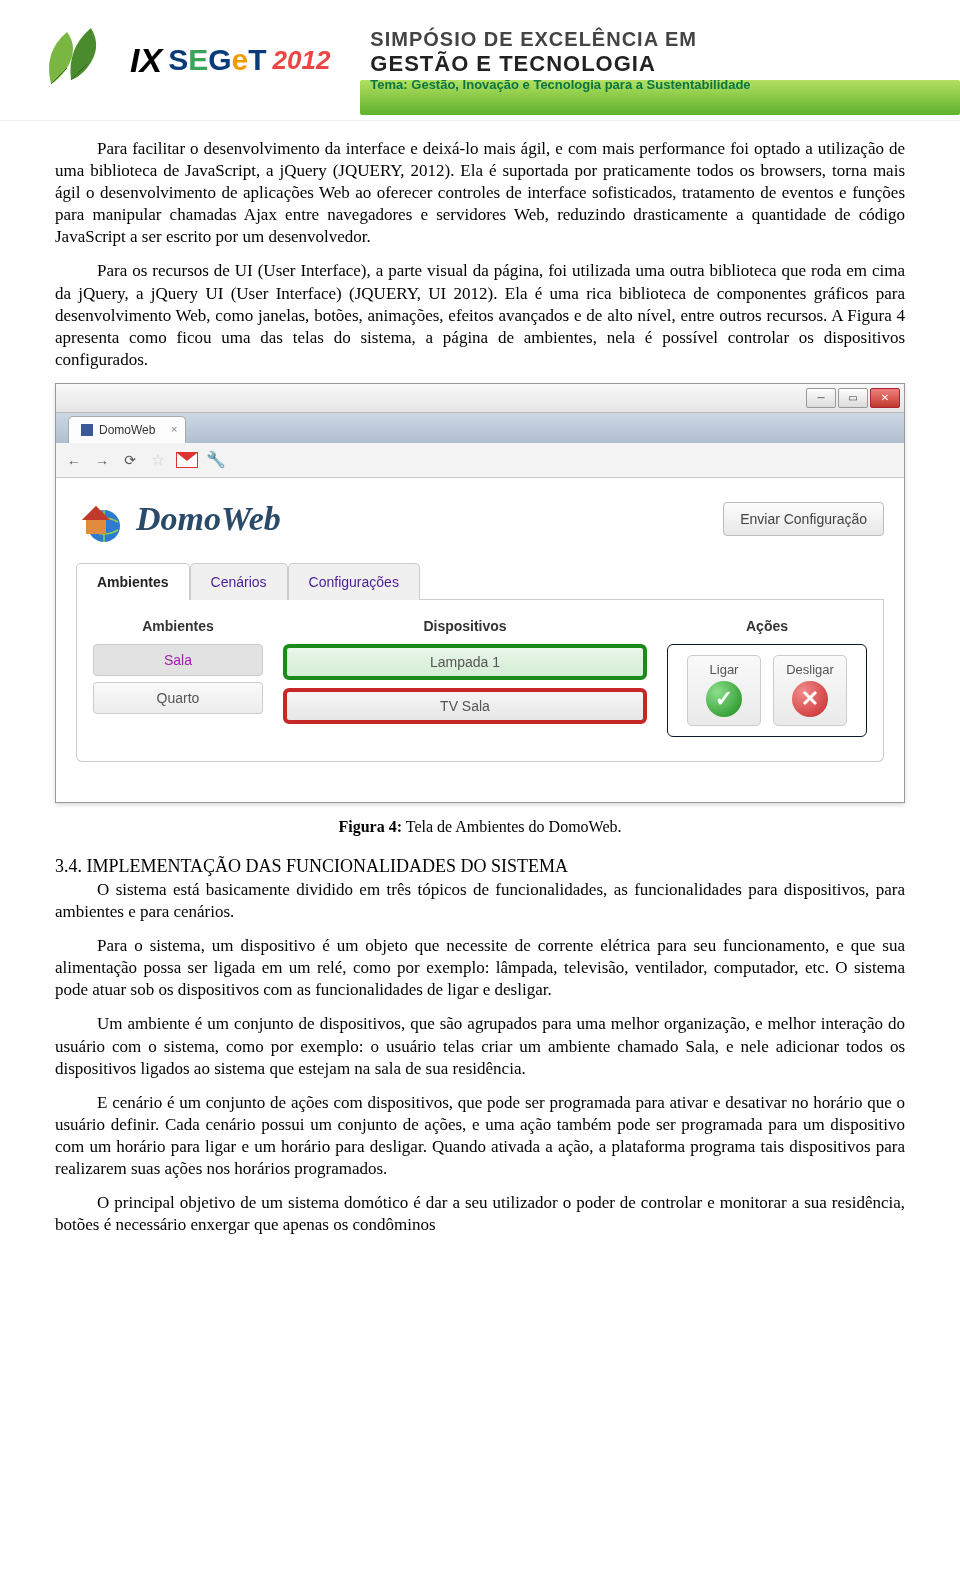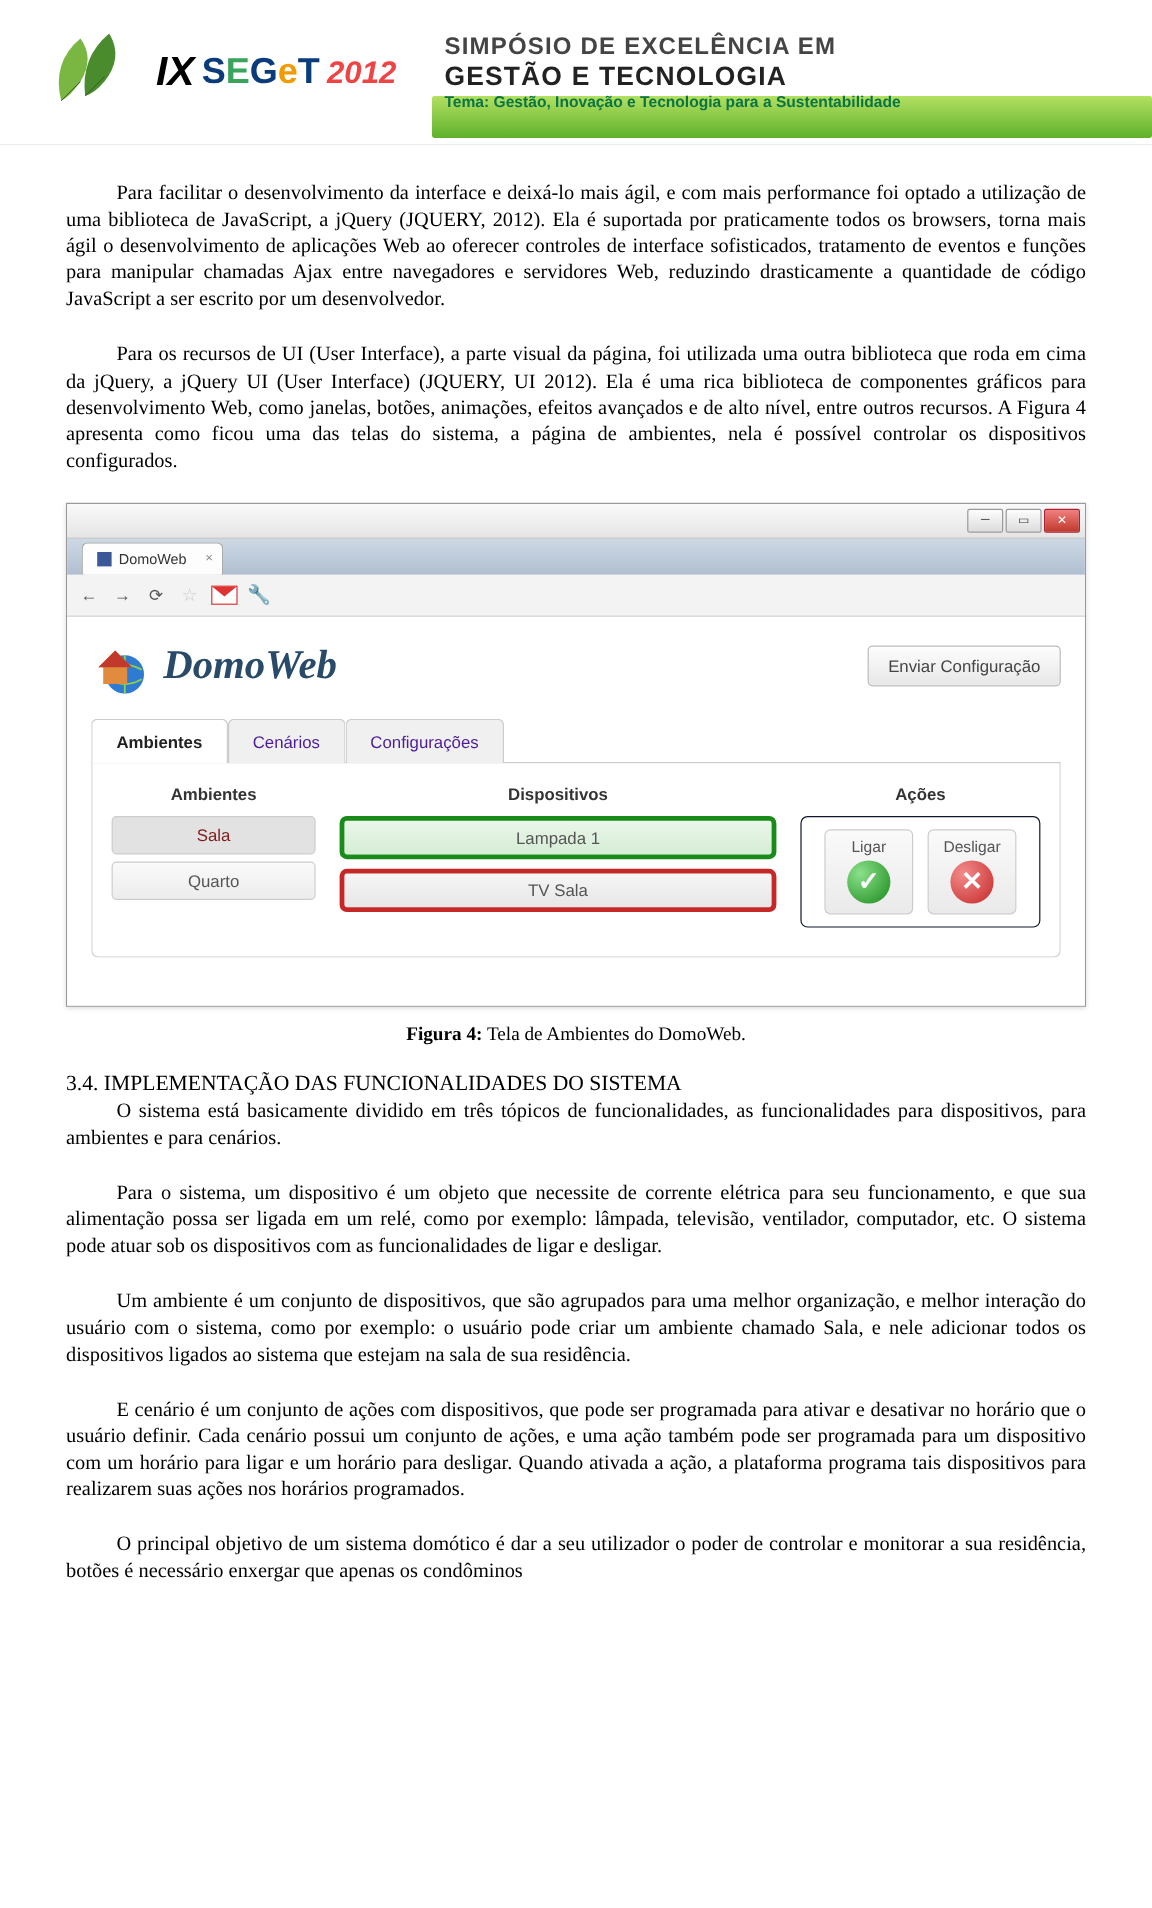--- a/index.html
+++ b/index.html
@@ -11,21 +11,21 @@
   .conf-logo .seget{font-size:30px;color:#0a3b7a}
   .conf-logo .seget .e1{color:#3aa35c}
   .conf-logo .seget .e2{color:#f29b00}
   .conf-logo .year{color:#ef4444;font-style:italic;font-size:26px}
   .conf-title{margin-left:30px;font-family:Arial,sans-serif}
   .conf-title .line1{font-size:20px;font-weight:bold;color:#444;letter-spacing:1px}
   .conf-title .line2{font-size:22px;font-weight:bold;color:#222;letter-spacing:1px}
   .conf-title .line3{font-size:13px;color:#0b7445;font-weight:bold}
   .grass{height:35px;background:linear-gradient(#b3e061,#5fb12c);position:absolute;left:360px;right:0;top:80px;z-index:-1;border-radius:2px}
   .page{padding:5px 55px 30px 55px;text-align:justify}
-  .page p{margin:24px 0;line-height:1.3}
+  .page p{margin:12px 0;line-height:1.3}
   .indent{text-indent:42px}
   .fig-caption{text-align:center;font-size:16px;margin:15px 0 20px}
   .fig-caption b{font-weight:bold}
   .section-title{font-size:18px;margin-top:18px}
   .browser{border:1px solid #999;background:#fff;margin:10px auto 0;box-shadow:0 2px 4px rgba(0,0,0,.15);font-family:Arial,sans-serif;font-size:13px;color:#333}
   .win-top{height:28px;background:linear-gradient(#f9f9f9,#e5e5e5);border-bottom:1px solid #bbb;display:flex;justify-content:flex-end;align-items:center;padding:0 4px;gap:2px}
   .win-btn{width:28px;height:18px;border:1px solid #999;background:linear-gradient(#fdfdfd,#dcdcdc);display:flex;align-items:center;justify-content:center;font-size:10px;border-radius:2px}
   .win-btn.close{background:linear-gradient(#f08080,#c0392b);color:#fff;border-color:#a23}
   .tabbar{height:30px;background:linear-gradient(#cdd8e4,#b0bfd0);display:flex;align-items:flex-end;padding-left:12px}
   .tab{background:#fdfdfd;border:1px solid #aaa;border-bottom:none;border-radius:5px 5px 0 0;padding:6px 30px 6px 12px;font-size:12px;display:flex;align-items:center;gap:6px;position:relative}
@@ -48,21 +48,21 @@
   .apptab{border:1px solid #ccc;border-bottom:none;padding:10px 20px;font-size:14px;background:#f0f0f0;color:#4c1d95;border-radius:5px 5px 0 0;position:relative;top:1px}
   .apptab.active{background:#fff;font-weight:bold;color:#222}
   .panel{border:1px solid #ccc;border-top:none;border-radius:0 0 6px 6px;padding:18px 16px 24px}
   .columns{display:flex;gap:20px}
   .col{flex:1}
   .col.h-amb{flex:0 0 170px}
   .col.h-disp{flex:1}
   .col.h-act{flex:0 0 200px}
   .col h4{margin:0 0 10px;text-align:center;font-size:14px;font-weight:bold}
   .list-btn{display:block;width:100%;box-sizing:border-box;border:1px solid #ccc;background:linear-gradient(#fafafa,#ececec);border-radius:4px;padding:7px 0;margin-bottom:6px;text-align:center;color:#555;font-size:14px}
-  .list-btn.active{background:#e2e2e2;color:#7f1d1d}
+  .list-btn.active{background:#e2e2e2;color:#a21caf}
   .device{border:4px solid;border-radius:6px;padding:6px 0;margin-bottom:8px;text-align:center;background:linear-gradient(#f6f6f6,#e6e6e6);color:#555;font-size:14px}
   .device.on{border-color:#1a8a1a;background:linear-gradient(#eaf6ea,#d5edd5)}
   .device.off{border-color:#c62828}
   .actions{display:flex;gap:12px;justify-content:center;border:1px solid #0f172a;border-radius:6px;padding:10px 8px}
   .act-btn{border:1px solid #ccc;background:linear-gradient(#fafafa,#eaeaea);border-radius:5px;width:72px;padding:6px 0 8px;text-align:center;color:#555;font-size:13px}
   .act-icon{width:36px;height:36px;margin:4px auto 0;border-radius:50%}
   .check{background:radial-gradient(circle at 30% 30%,#8be08b,#1a8a1a);display:flex;align-items:center;justify-content:center;color:#fff;font-size:22px;font-weight:bold}
   .cross{background:radial-gradient(circle at 30% 30%,#f28b8b,#c62828);display:flex;align-items:center;justify-content:center;color:#fff;font-size:22px;font-weight:bold}
 </style>
 </head>
@@ -165,17 +165,17 @@
     </div>
   </div>
 
   <div class="fig-caption">
     <b>Figura 4:</b><span> Tela de Ambientes do DomoWeb.</span>
   </div>
 
   <div class="section-title">3.4. IMPLEMENTAÇÃO DAS FUNCIONALIDADES DO SISTEMA</div>
   <p style="text-indent:42px;margin-top:2px">O sistema está basicamente dividido em três tópicos de funcionalidades, as funcionalidades para dispositivos, para ambientes e para cenários.</p>
   <p class="indent">Para o sistema, um dispositivo é um objeto que necessite de corrente elétrica para seu funcionamento, e que sua alimentação possa ser ligada em um relé, como por exemplo: lâmpada, televisão, ventilador, computador, etc. O sistema pode atuar sob os dispositivos com as funcionalidades de ligar e desligar.</p>
-  <p class="indent">Um ambiente é um conjunto de dispositivos, que são agrupados para uma melhor organização, e melhor interação do usuário com o sistema, como por exemplo: o usuário pode criar um ambiente chamado Sala, e nele adicionar todos os dispositivos ligados ao sistema que estejam na sala de sua residência.</p>
+  <p class="indent">Um ambiente é um conjunto de dispositivos, que são agrupados para uma melhor organização, e melhor interação do usuário com o sistema, como por exemplo: o usuário telas criar um ambiente chamado Sala, e nele adicionar todos os dispositivos ligados ao sistema que estejam na sala de sua residência.</p>
   <p class="indent">E cenário é um conjunto de ações com dispositivos, que pode ser programada para ativar e desativar no horário que o usuário definir. Cada cenário possui um conjunto de ações, e uma ação também pode ser programada para um dispositivo com um horário para ligar e um horário para desligar. Quando ativada a ação, a plataforma programa tais dispositivos para realizarem suas ações nos horários programados.</p>
   <p class="indent">O principal objetivo de um sistema domótico é dar a seu utilizador o poder de controlar e monitorar a sua residência, botões é necessário enxergar que apenas os condôminos</p>
 
 </div>
 
 </body></html>

